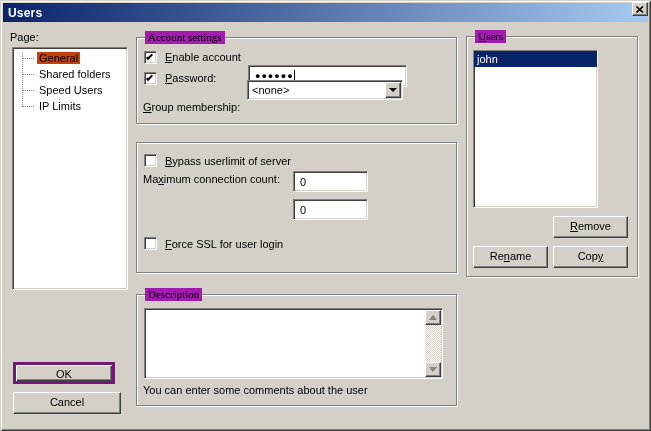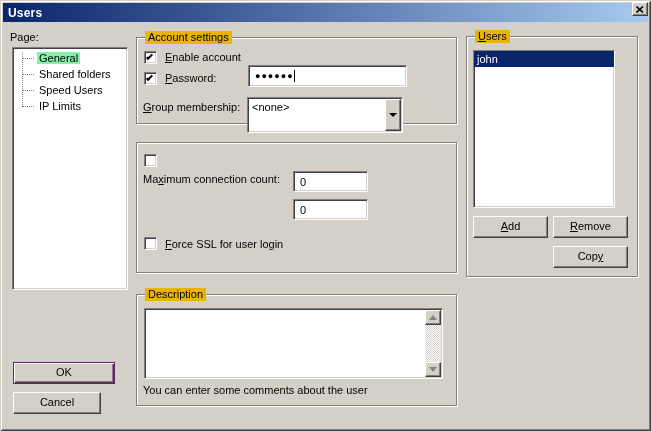--- a/index.html
+++ b/index.html
@@ -27,35 +27,35 @@
     box-shadow: inset -1px -1px 0 #808080;
     display: flex; align-items: center; justify-content: center; cursor: default;
   }
   .btn {
     position: absolute; text-align: center; line-height: 19px;
     background: #d4d0c8; border: 1px solid;
     border-color: #fff #404040 #404040 #fff;
     box-shadow: inset -1px -1px 0 #808080;
   }
   .btn.default {
-    border: 1px solid #701a75;
+    border: 3px solid #701a75;
     box-shadow: inset 1px 1px 0 #fff, inset -1px -1px 0 #404040, inset -2px -2px 0 #808080;
   }
   .sunken {
     background: #fff; border: 1px solid;
     border-color: #808080 #fff #fff #808080;
     box-shadow: inset 1px 1px 0 #404040, inset -1px -1px 0 #d4d0c8;
   }
   .group {
     position: absolute; border: 1px solid #808080;
     box-shadow: inset 1px 1px 0 #fff, 1px 1px 0 #fff;
   }
   .group-title {
-    position: absolute; top: -7px; left: 8px; background: #eab308;
-    padding: 0 3px; line-height: 13px;
+    position: absolute; top: -7px; left: 8px; background: #a21caf;
+    padding: 0 3px; line-height: 13px; font-family: Liberation Serif, serif;
   }
   .label { position: absolute; line-height: 13px; white-space: nowrap; }
 
   .cb {
     position: absolute; width: 13px; height: 13px; background: #fff;
     border: 1px solid; border-color: #808080 #fff #fff #808080;
     box-shadow: inset 1px 1px 0 #404040, inset -1px -1px 0 #d4d0c8;
   }
   .checkmark {
     position: absolute; left: 3px; top: 1px; width: 3px; height: 7px;
@@ -81,21 +81,21 @@
   .tree { position: absolute; padding-top: 3px; }
   .tree::before {
     content: ""; position: absolute; left: 9px; top: 4px; height: 55px;
     border-left: 1px dotted #808080;
   }
   .tree-row { position: relative; height: 16px; line-height: 15px; padding-left: 24px; white-space: nowrap; }
   .tree-row::before {
     content: ""; position: absolute; left: 9px; top: 7px; width: 12px;
     border-top: 1px dotted #808080;
   }
-  .tree-row .sel { background: #86efac; padding: 0 2px; }
+  .tree-row .sel { background: #c2410c; padding: 0 2px; }
   .tree-row .plain { padding: 0 2px; }
 
   
   .userlist { position: absolute; }
   .user-row { height: 16px; line-height: 16px; padding-left: 3px; }
   .user-row.selected { background: #0a246a; color: #fff; }
 
   
   .textarea { position: absolute; }
   .sb {
@@ -144,46 +144,47 @@
     </div>
     <div class="tree-row">
       <span class="plain">Speed Users</span>
     </div>
     <div class="tree-row">
       <span class="plain">IP Limits</span>
     </div>
   </div>
 
   <div class="btn default" style="left:13px; top:362px; width:102px; height:22px;">OK</div>
-  <div class="btn" style="left:13px; top:392px; width:88px; height:22px;">Cancel</div>
+  <div class="btn" style="left:13px; top:392px; width:108px; height:22px;">Cancel</div>
 
   <div class="group" style="left:136px; top:37px; width:321px; height:87px;">
     <div class="group-title">Account settings</div>
   </div>
   <div class="cb" style="left:144px; top:51px;">
     <span class="checkmark"></span>
   </div>
   <div class="label" style="left:165px; top:51px;"><u>E</u>nable account</div>
   <div class="cb" style="left:144px; top:72px;">
     <span class="checkmark"></span>
   </div>
   <div class="label" style="left:165px; top:72px;"><u>P</u>assword:</div>
   <div class="field sunken" style="left:248px; top:65px; width:159px; height:22px;">
     <span class="pwd-dots">●●●●●●</span><span class="caret"></span>
   </div>
   <div class="label" style="left:143px; top:101px;"><u>G</u>roup membership:</div>
-  <div class="combo sunken" style="left:247px; top:97px; width:156px; height:36px;">
+  <div class="combo sunken" style="left:247px; top:80px; width:156px; height:20px;">
     <span class="combo-text">&lt;none&gt;</span>
     <span class="combo-btn">
       <span class="arrow-down"></span>
     </span>
   </div>
 
   <div class="group" style="left:136px; top:142px; width:321px; height:131px;"></div>
   <div class="cb" style="left:144px; top:154px;"></div>
+  <div class="label" style="left:165px; top:155px;"><u>B</u>ypass userlimit of server</div>
   <div class="label" style="left:143px; top:173px;">Ma<u>x</u>imum connection count:</div>
   <div class="field sunken" style="left:293px; top:171px; width:75px; height:21px;">0</div>
   <div class="field sunken" style="left:293px; top:199px; width:75px; height:21px;">0</div>
   <div class="cb" style="left:144px; top:237px;"></div>
   <div class="label" style="left:165px; top:238px;"><u>F</u>orce SSL for user login</div>
 
   <div class="group" style="left:136px; top:294px; width:321px; height:112px;">
     <div class="group-title">Description</div>
   </div>
   <div class="textarea sunken" style="left:144px; top:308px; width:299px; height:71px;">
@@ -195,22 +196,22 @@
       <div class="sb-btn sb-down">
         <span class="tri-down"></span>
       </div>
     </div>
   </div>
   <div class="label" style="left:143px; top:384px;">You can enter some comments about the user</div>
 
   <div class="group" style="left:466px; top:36px; width:172px; height:241px;">
     <div class="group-title"><u>U</u>sers</div>
   </div>
-  <div class="userlist sunken" style="left:473px; top:50px; width:142px; height:158px;">
+  <div class="userlist sunken" style="left:473px; top:50px; width:125px; height:158px;">
     <div class="user-row selected">
       <span>john</span>
     </div>
   </div>
-  <div class="btn" style="left:473px; top:216px; width:75px; height:22px;"><u>A</u>dd</div>
   <div class="btn" style="left:553px; top:216px; width:75px; height:22px;"><u>R</u>emove</div>
+  <div class="btn" style="left:473px; top:246px; width:75px; height:22px;">Re<u>n</u>ame</div>
   <div class="btn" style="left:553px; top:246px; width:75px; height:22px;">Cop<u>y</u></div>
 
 </div>
 
 </body></html>

